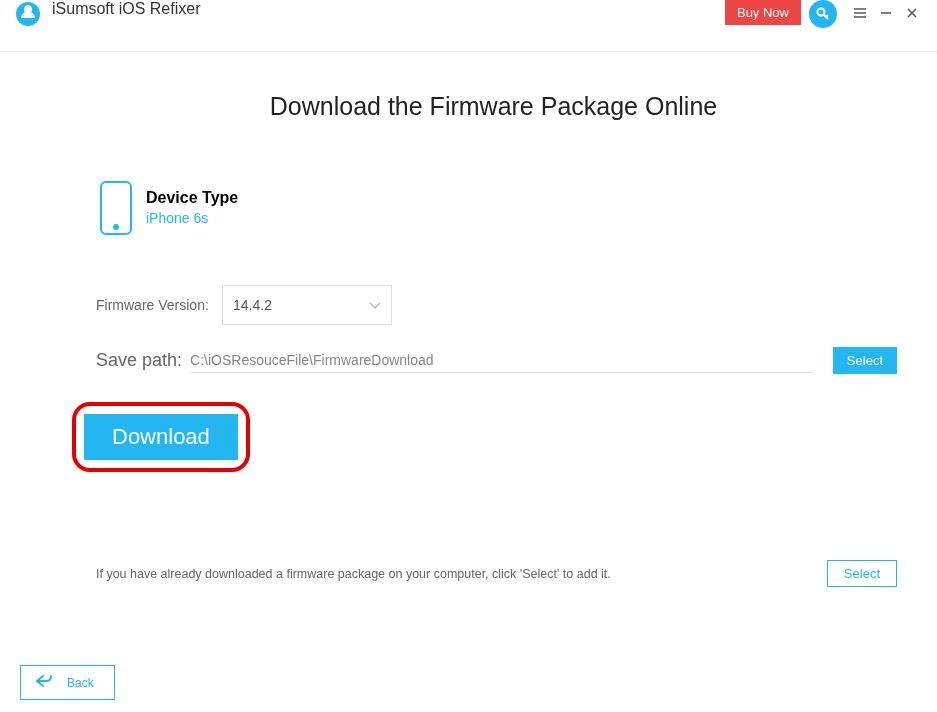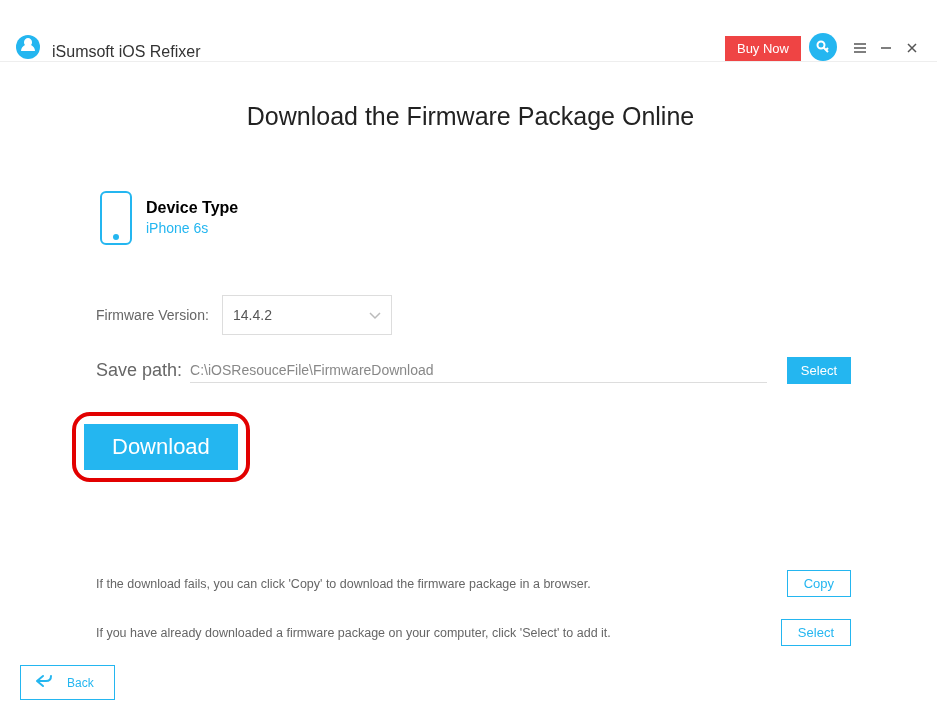--- a/index.html
+++ b/index.html
@@ -5,23 +5,23 @@
 * { margin: 0; padding: 0; box-sizing: border-box; }
 body {
   font-family: -apple-system, "Segoe UI", Arial, sans-serif;
   background: #fff;
   width: 937px;
   height: 712px;
   overflow: hidden;
   position: relative;
 }
 .titlebar {
-  height: 62px;
-  display: flex;
-  align-items: flex-end;
+  height: 52px;
+  display: flex;
+  align-items: flex-start;
   padding: 0 12px 0 14px;
   border-bottom: 1px solid #eee;
 }
 .logo {
   width: 28px; height: 28px;
   display: flex; align-items: center; justify-content: center;
   margin-right: 10px;
 }
 .app-title {
   font-size: 16px;
@@ -45,21 +45,21 @@
   cursor: pointer;
 }
 .win-ctrl {
   width: 26px; height: 26px;
   display: flex; align-items: center; justify-content: center;
   cursor: pointer;
   color: #555;
   font-size: 16px;
 }
 .content {
-  padding: 40px 86px 0 90px;
+  padding: 40px 40px 0 90px;
   position: relative;
 }
 .page-title {
   text-align: center;
   font-size: 25px;
   font-weight: 400;
   color: #222;
   margin-bottom: 60px;
 }
 .device-row {
@@ -251,24 +251,20 @@
     <button class="select-btn">Select</button>
   </div>
 
   <div class="download-wrap">
     <div class="download-highlight"></div>
     <button class="download-btn">Download</button>
   </div>
 
   <div class="hint-section">
     <div class="hint-row">
-      <div class="hint-text">If the download fails, you can click 'Copy' to download the firmware package in a browser.</div>
-      <button class="outline-btn">Copy</button>
-    </div>
-    <div class="hint-row">
       <div class="hint-text">If you have already downloaded a firmware package on your computer, click 'Select' to add it.</div>
       <button class="outline-btn">Select</button>
     </div>
   </div>
 </div>
 
 <button class="back-btn">
   <span>
     <svg width="18" height="14" viewBox="0 0 18 14">
         <path d="M8 2L2 7l6 5M2 7h9c3 0 5-2 5-5" stroke="#24b6f0" stroke-width="2" fill="none" stroke-linejoin="round" stroke-linecap="round"></path>

